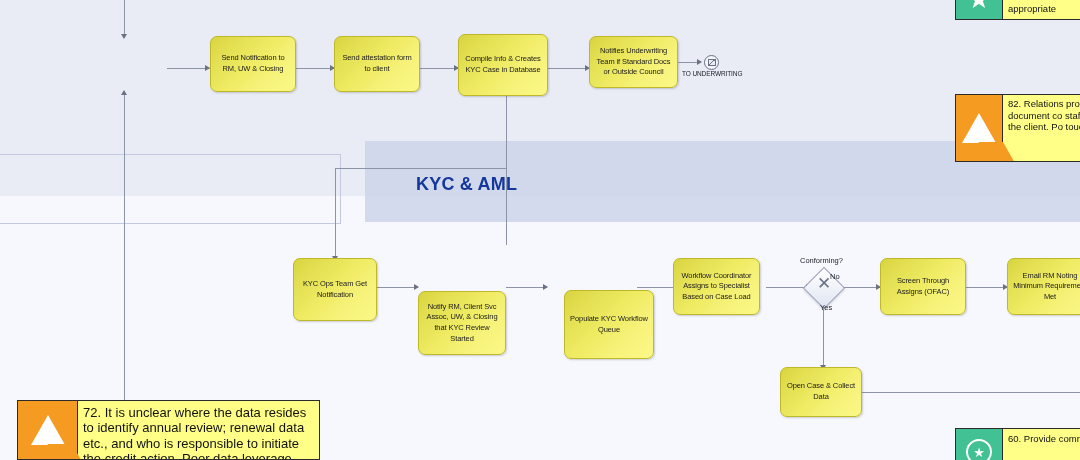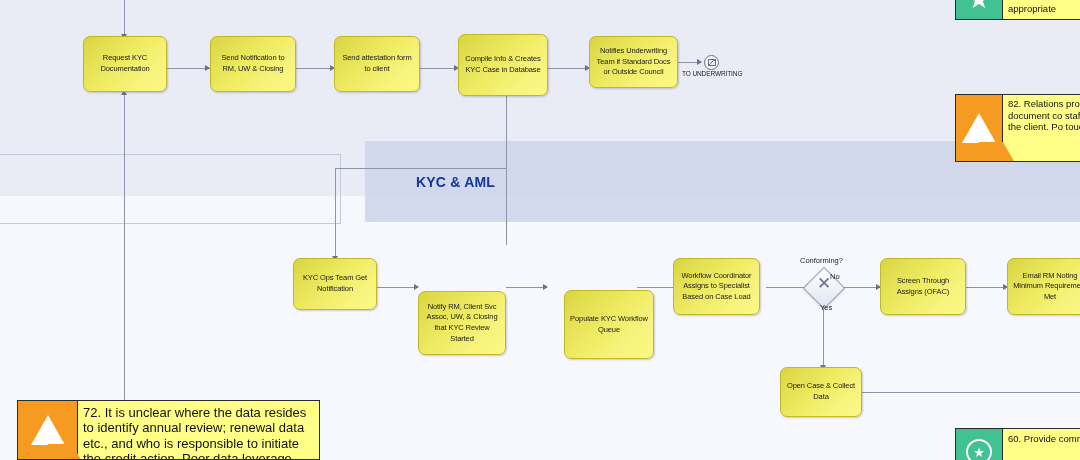--- a/index.html
+++ b/index.html
@@ -37,21 +37,21 @@
   .band-outline {
     left: 0px; top: 154px; width: 340px; height: 68px;
     border: 1px solid #c3c9de;
     border-left: none;
     background: transparent;
   }
   .lane-label {
     position: absolute;
     left: 416px;
     top: 174px;
-    font-size: 14px;
+    font-size: 18px;
     font-weight: bold;
     color: #13379b;
     letter-spacing: .2px;
   }
 
   
   .ln {
     position: absolute;
     background: #8e94a8;
     pointer-events: none;
@@ -294,41 +294,38 @@
   <div class="arrow right" style="left:876px; top:283.5px;"></div>
 
   <div class="ln h" style="left:966px; top:287px; width:41px;"></div>
   <div class="arrow right" style="left:1003px; top:283.5px;"></div>
 
   <div class="ln v" style="left:823px; top:301px; height:66px;"></div>
   <div class="arrow down" style="left:819.5px; top:365px;"></div>
 
   <div class="ln h" style="left:862px; top:392px; width:218px;"></div>
 
-  <div class="node" style="left:83px; top:36px; width:84px; height:56px;">
-    <div class="label">Request KYC Documentation</div>
-  </div>
 
   <div class="node" style="left:210px; top:36px; width:86px; height:56px;">
     <div class="label">Send Notification to RM, UW &amp; Closing</div>
   </div>
 
   <div class="node" style="left:334px; top:36px; width:86px; height:56px;">
     <div class="label">Send attestation form to client</div>
   </div>
 
   <div class="node" style="left:458px; top:34px; width:90px; height:62px;">
     <div class="label">Compile Info &amp; Creates KYC Case in Database</div>
   </div>
 
   <div class="node" style="left:589px; top:36px; width:89px; height:52px;">
     <div class="label">Notifies Underwriting Team if Standard Docs or Outside Council</div>
   </div>
 
-  <div class="node" style="left:293px; top:258px; width:84px; height:52px;">
+  <div class="node" style="left:293px; top:258px; width:84px; height:63px;">
     <div class="label">KYC Ops Team Get Notification</div>
   </div>
 
   <div class="node" style="left:418px; top:255px; width:88px; height:64px;margin-top:36px;">
     <div class="label">Notify  RM, Client Svc Assoc, UW, &amp; Closing that KYC Review Started</div>
   </div>
 
   <div class="node" style="left:564px; top:258px; width:90px; height:69px;margin-top:32px;">
     <div class="label">Populate KYC Workflow Queue</div>
   </div>

